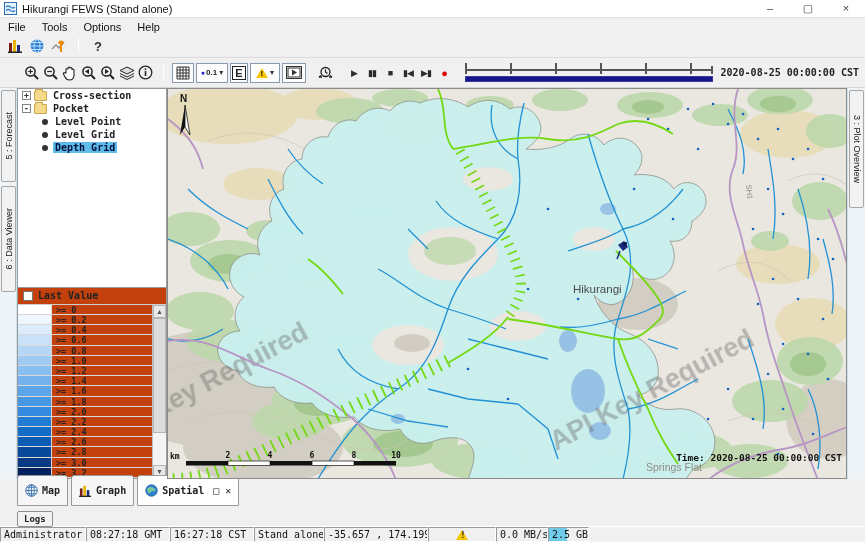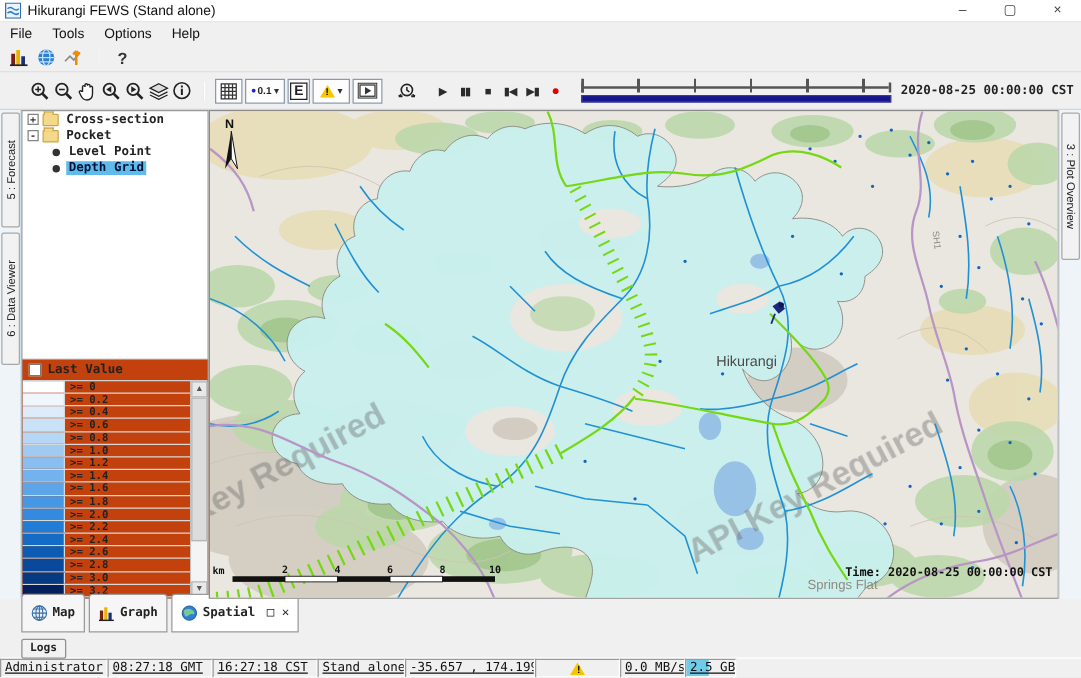--- a/index.html
+++ b/index.html
@@ -104,21 +104,21 @@
   .btab.active { background:#fff; }
   .tab-winctl { font-size:10px; color:#222; margin-left:5px; font-weight:bold; }
   #logs-row { height:20px; padding:2px 0 0 17px; }
   #logs-btn { height:16px; padding:0 6px; background:#f2f2f2; border:1px solid #8f8f8f;
     border-radius:2px; font-size:9px; font-weight:bold; font-family:"DejaVu Sans Mono", monospace; color:#222; }
 
   
   #statusbar { height:16px; display:flex; font-size:10px; font-family:"DejaVu Sans Mono", monospace;
     color:#111; background:#f0f0f0; border-top:1px solid #fff; }
   .status-cell { border:1px solid; border-color:#9a9a9a #ffffff #ffffff #9a9a9a; padding:0 3px;
-    display:flex; align-items:center; white-space:nowrap; overflow:hidden; position:relative;text-decoration:underline; }
+    display:flex; align-items:center; white-space:nowrap; overflow:hidden; position:relative; }
   #mem-fill { position:absolute; left:0; top:0; bottom:0; width:45%; background:#6fcbe8; }
   #mem-text { position:relative; }
   .warn-tri { width:0; height:0; border-left:6px solid transparent; border-right:6px solid transparent;
     border-bottom:10px solid #f6c700; position:relative; }
   .warn-tri:after { content:"!"; position:absolute; left:-1.5px; top:1px; font-size:8px; font-weight:bold; color:#000; }
 </style>
 </head>
 <body>
 
 <div id="titlebar">
@@ -287,20 +287,24 @@
         <span class="tree-label">Cross-section</span>
       </div>
       <div class="tree-row">
         <span class="expander">-</span>
         <span class="folder"></span>
         <span class="tree-label">Pocket</span>
       </div>
       <div class="tree-row">
         <span class="bullet"></span>
         <span class="tree-label">Level Point</span>
+      </div>
+      <div class="tree-row">
+        <span class="bullet"></span>
+        <span class="tree-label">Level Grid</span>
       </div>
       <div class="tree-row">
         <span class="bullet"></span>
         <span class="tree-label selected">Depth Grid</span>
       </div>
     </div>
 
     <div id="legend-panel">
       <div id="legend-header">
         <span id="legend-checkbox"></span>

